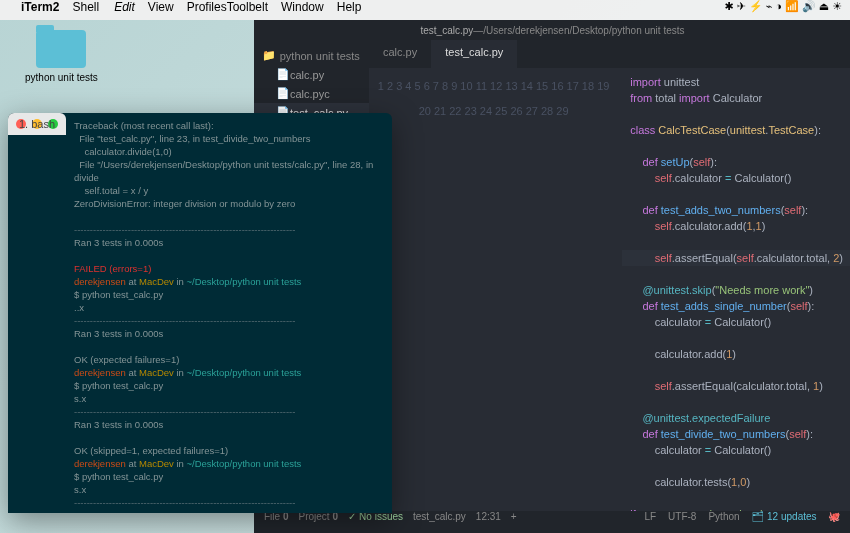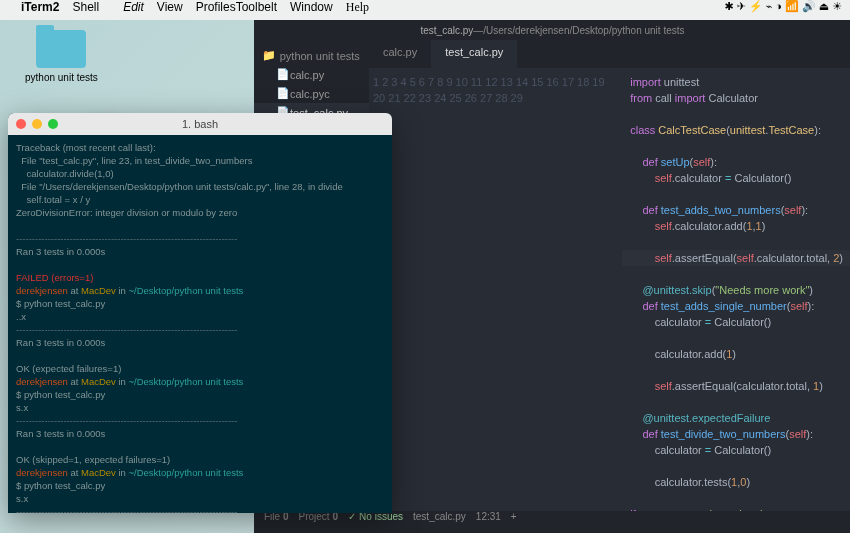--- a/index.html
+++ b/index.html
@@ -22,56 +22,56 @@
 .editor .tabs{height:28px;background:#21252b;display:flex}
 .editor .tab{padding:6px 14px;font-size:11px;color:#888;background:#21252b;cursor:pointer}
 .editor .tab.active{background:#282c34;color:#ddd}
 .editor .body{flex:1;display:flex;min-height:0}
 .sidebar{width:115px;background:#21252b;padding:6px 0;font-size:11px}
 .side-hdr{padding:3px 8px;color:#888;display:flex;align-items:center;gap:4px}
 .side-item{padding:3px 8px 3px 22px;color:#999;display:flex;align-items:center;gap:4px;cursor:pointer}
 .side-item.active{background:#2c313a;color:#ddd}
 .file-ico{width:10px;display:inline-block}
 .gutter-code{flex:1;display:flex;overflow:hidden}
-.gutter{background:#282c34;color:#495162;text-align:left;padding:6px 8px 6px 4px;font-size:11px;line-height:16px;user-select:none}
+.gutter{background:#282c34;color:#495162;text-align:center;padding:6px 8px 6px 4px;font-size:11px;line-height:25px;user-select:none}
 .code{flex:1;padding:6px 8px;line-height:16px;white-space:pre;font-size:11px}
 .code .kw{color:#c678dd}
 .code .fn{color:#61afef}
 .code .cls{color:#e5c07b}
 .code .sf{color:#e06c75}
 .code .str{color:#98c379}
 .code .num{color:#d19a66}
 .code .dec{color:#56b6c2}
 .code .op{color:#56b6c2}
 .code .hl{background:#2c313a;display:block;margin:-0 -8px;padding:0 8px}
 .statusbar{height:22px;background:#21252b;display:flex;align-items:flex-start;padding:0 10px;font-size:10px;color:#888;gap:10px}
 .statusbar .right{margin-left:auto;display:flex;gap:12px}
 .statusbar .upd{color:#5cbfd6}
 
 
-.term{position:absolute;top:113px;left:8px;width:384px;height:400px;background:#002b36;color:#839496;font-family:Menlo,Consolas,monospace;font-size:9.5px;line-height:13px;border-radius:6px 6px 0 0;box-shadow:0 8px 30px rgba(0,0,0,.4);display:flex;flex-direction:column}
+.term{position:absolute;top:113px;left:8px;width:384px;height:400px;background:#002b36;color:#839496;font-family:Menlo,Consolas,monospace;font-size:9.5px;line-height:13px;border-radius:6px 6px 0 0;box-shadow:0 8px 30px rgba(0,0,0,.4);display:flex;}
 .term .tbar{height:22px;background:#e8e8e8;border-radius:6px 6px 0 0;display:flex;align-items:center;padding:0 8px;position:relative}
 .term .dots{display:flex;gap:6px}
 .term .dot{width:10px;height:10px;border-radius:50%}
 .term .dr{background:#ff5f56}.term .dy{background:#ffbd2e}.term .dg{background:#27c93f}
 .term .ttl{position:absolute;left:0;right:0;text-align:center;font-size:11px;color:#444}
 .term .out{flex:1;padding:6px 8px;overflow:hidden;white-space:pre-wrap}
 .term .usr{color:#cb4b16}
 .term .host{color:#b58900}
 .term .dir{color:#2aa198}
 .term .err{color:#dc322f}
 .term .dash{color:#586e75}
 </style>
 </head>
 <body>
 
 <div class="menubar">
   <span class="apple"></span>
   <b>iTerm2</b>
-  <span id="mb-items"><span style="margin-right: 24px;">Shell</span><span style="margin-right: 13px; font-style: italic;">Edit</span><span style="margin-right: 13px;">View</span><span style="">Profiles</span><span style="margin-right: 13px;">Toolbelt</span><span style="margin-right: 13px;">Window</span><span style="margin-right: 19px; font-family: Liberation Serif, serif;">Help</span></span>
+  <span id="mb-items"><span style="margin-right: 15px;">Shell</span><span style="margin-right: 13px; font-style: italic;">Edit</span><span style="margin-right: 13px;">View</span><span style="">Profiles</span><span style="margin-right: 13px;">Toolbelt</span><span style="margin-right: 13px;">Window</span><span style="margin-right: 19px;">Help</span></span>
   <div class="right">✱ ✈ ⚡ ⌁ ◑ 📶 🔊 ⏏ ☀</div>
 </div>
 
 <div class="desktop-icon">
   <div class="folder"></div>
   <div>python unit tests</div>
 </div>
 <div class="clock">
   <div class="hand h1"></div>
     <div class="hand h2"></div>
@@ -134,21 +134,21 @@
 22
 23
 24
 25
 26
 27
 28
 29
 </div>
         <div class="code" id="code"><span><span class="kw">import</span><span> unittest</span>
-</span><span><span class="kw">from</span><span> call </span><span class="kw">import</span><span> Calculator</span>
+</span><span><span class="kw">from</span><span> total </span><span class="kw">import</span><span> Calculator</span>
 </span><span>
 </span><span><span class="kw">class</span><span> </span><span class="cls">CalcTestCase</span><span>(</span><span class="cls">unittest</span><span>.</span><span class="cls">TestCase</span><span>):</span>
 </span><span>
 </span><span><span>    </span><span class="kw">def</span><span> </span><span class="fn">setUp</span><span>(</span><span class="sf">self</span><span>):</span>
 </span><span><span>        </span><span class="sf">self</span><span>.calculator </span><span class="op">=</span><span> Calculator()</span>
 </span><span>
 </span><span><span>    </span><span class="kw">def</span><span> </span><span class="fn">test_adds_two_numbers</span><span>(</span><span class="sf">self</span><span>):</span>
 </span><span><span>        </span><span class="sf">self</span><span>.calculator.add(</span><span class="num">1</span><span>,</span><span class="num">1</span><span>)</span>
 </span><span>
 </span><span class="hl"><span>        </span><span class="sf">self</span><span>.assertEqual(</span><span class="sf">self</span><span>.calculator.total, </span><span class="num">2</span><span>)</span>
@@ -172,20 +172,27 @@
       </div>
     </div>
   </div>
   <div class="statusbar">
     <span><span>File</span> <b>0</b></span>
     <span><span>Project</span> <b>0</b></span>
     <span style="color:#9c9">✓ No issues</span>
     <span>test_calc.py</span>
     <span>12:31</span>
     <span>+</span>
+    <div class="right">
+      <span>LF</span>
+      <span>UTF-8</span>
+      <span>Python</span>
+      <span class="upd">🗂 12 updates</span>
+      <span style="color:#5cbfd6">🐙</span>
+    </div>
   </div>
 </div>
 
 <div class="term">
   <div class="tbar">
     <div class="dots">
       <div class="dot dr"></div>
       <div class="dot dy"></div>
       <div class="dot dg"></div>
     </div>

